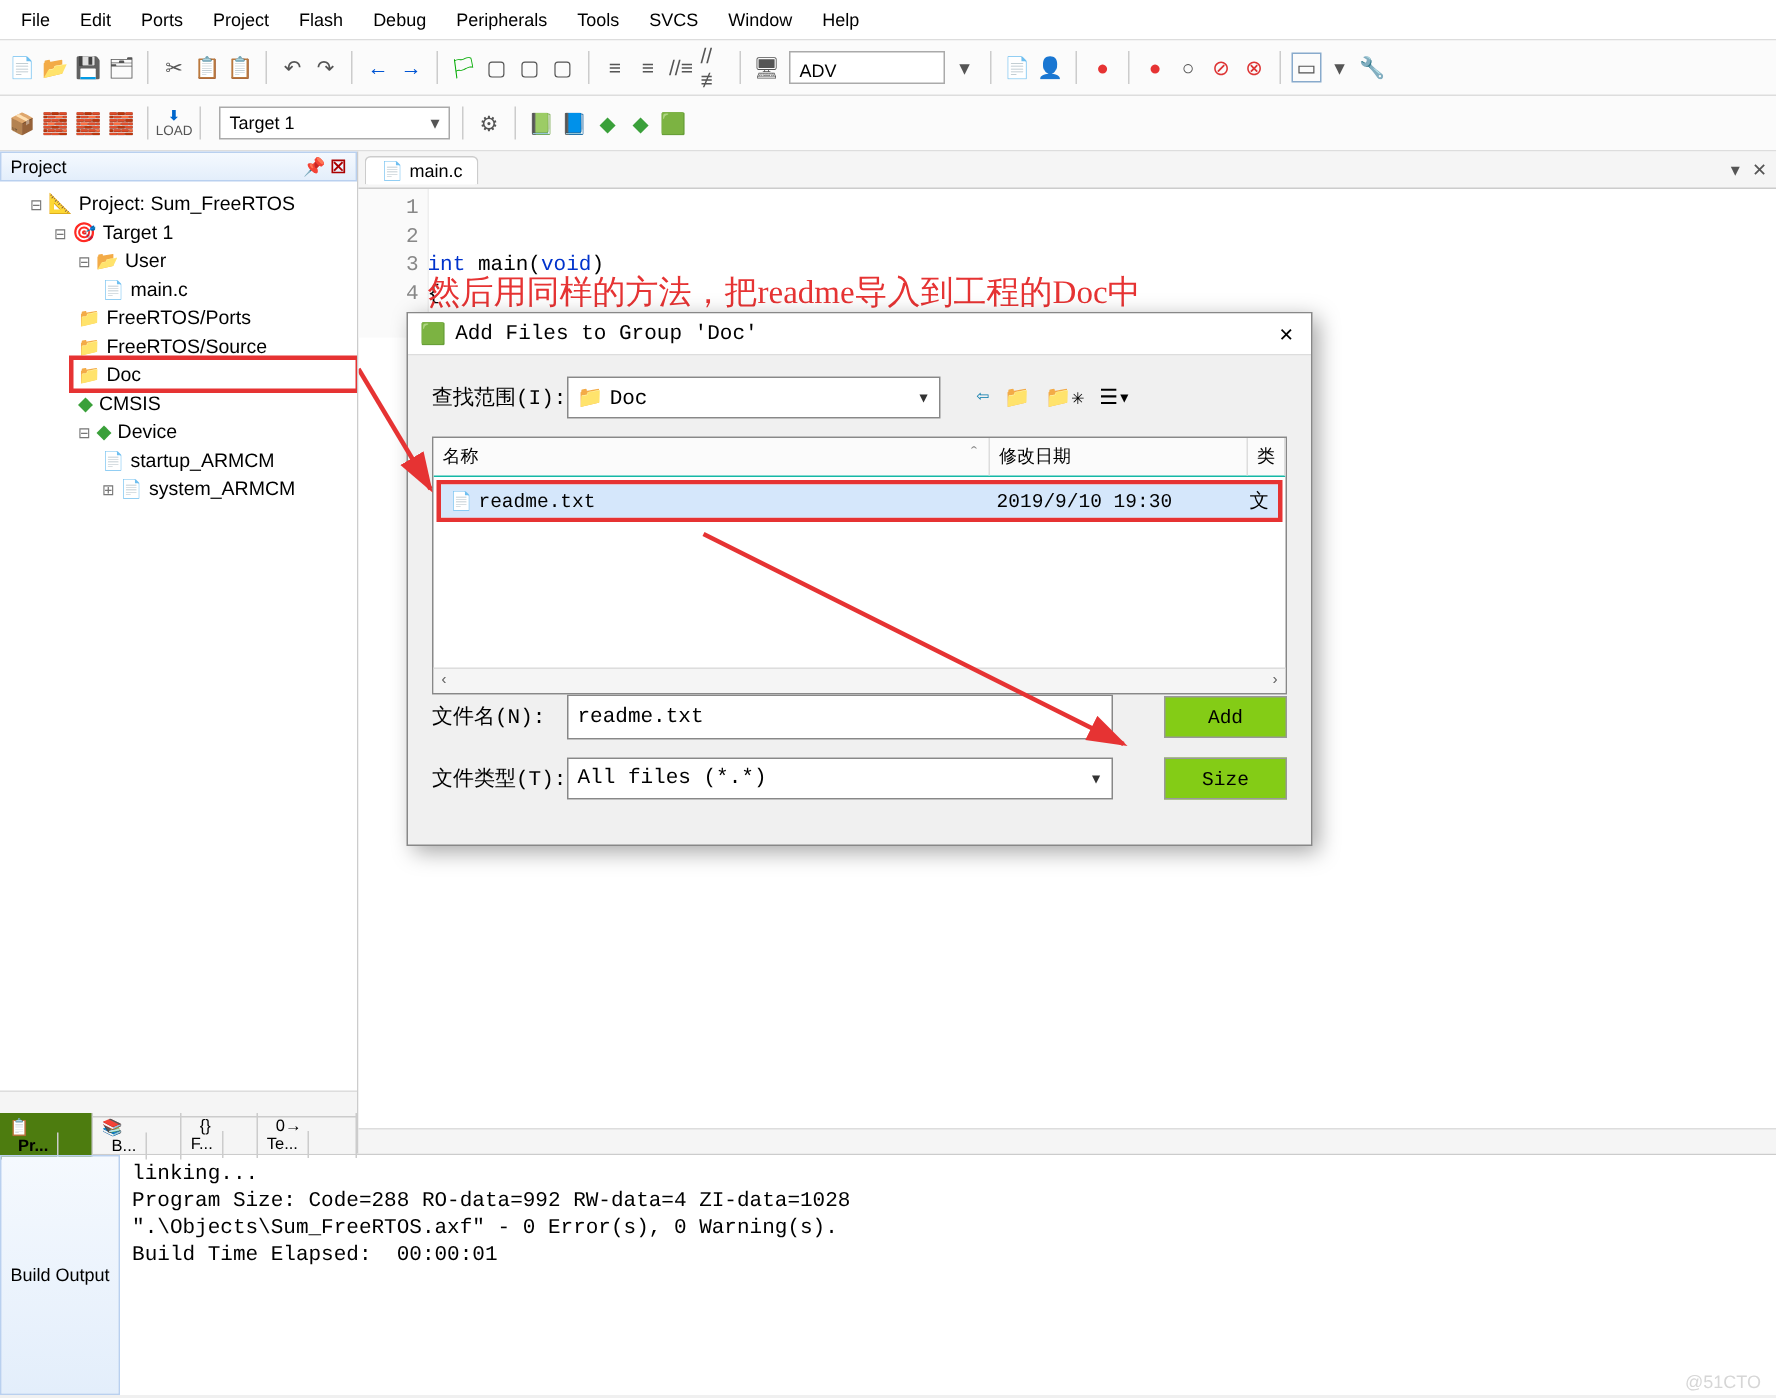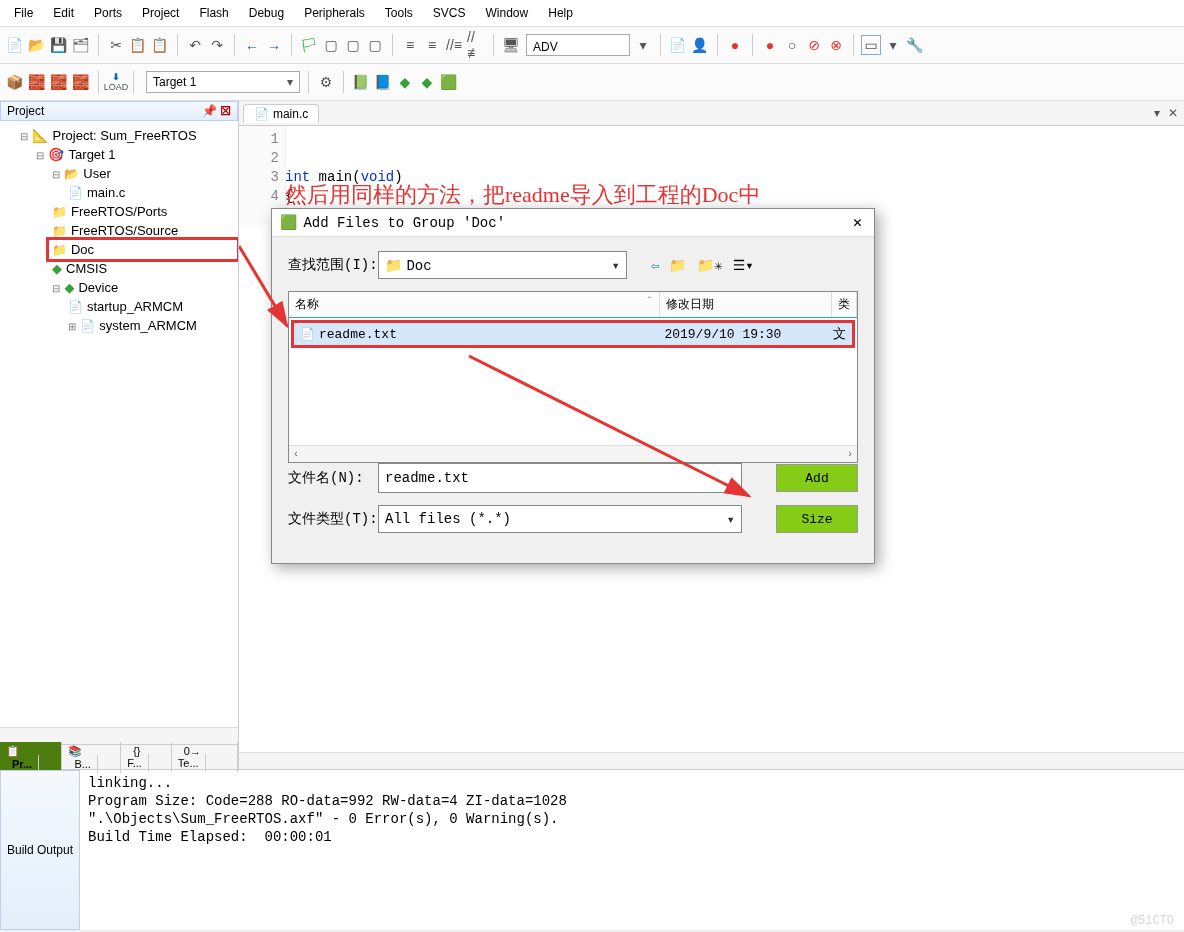--- a/index.html
+++ b/index.html
@@ -81,21 +81,21 @@
   .fl-row .col-date { width:160px; }
   .fl-row .col-type { flex:1; }
   .hl-red-box { border:3px solid #e63333; }
   .filelist-wrap .scroll-stub { position:absolute; bottom:0; left:0; right:0; height:16px; background:#f5f5f5; border-top:1px solid #ddd; display:flex; align-items:center; justify-content:space-between; padding:0 4px; font-size:10px; color:#666; }
   .dlg-btn { width:80px; height:26px; background:#84cc16; border:1px solid #999; cursor:pointer; font-size:13px; display:flex; align-items:center; justify-content:center; }
   .textin { flex:1; border:1px solid #888; background:#fff; padding:3px 6px; height:22px; display:flex; align-items:center; }
   .build-output { height:160px; background:#fff; border-top:1px solid #ccc; display:flex; flex-direction:row; }
   .build-output .bo-body { flex:1; font-family:Consolas,"Courier New",monospace; font-size:14px; padding:4px 8px; white-space:pre; overflow:auto; line-height:18px; }
   .hscroll-stub { height:16px; background:#f5f5f5; border-top:1px solid #ddd; }
   .arrow-svg { position:absolute; top:0; left:0; pointer-events:none; z-index:20; }
-  .watermark { position:absolute; bottom:4px; right:10px; color:#bbb; font-size:12px; opacity:.6;font-family:Liberation Mono, monospace; }
+  .watermark { position:absolute; bottom:4px; right:10px; color:#bbb; font-size:12px; opacity:.6; }
 </style>
 </head>
 <body>
 
 <div class="menubar">
   <span>File</span>
   <span>Edit</span>
   <span>Ports</span>
   <span>Project</span>
   <span>Flash</span>

